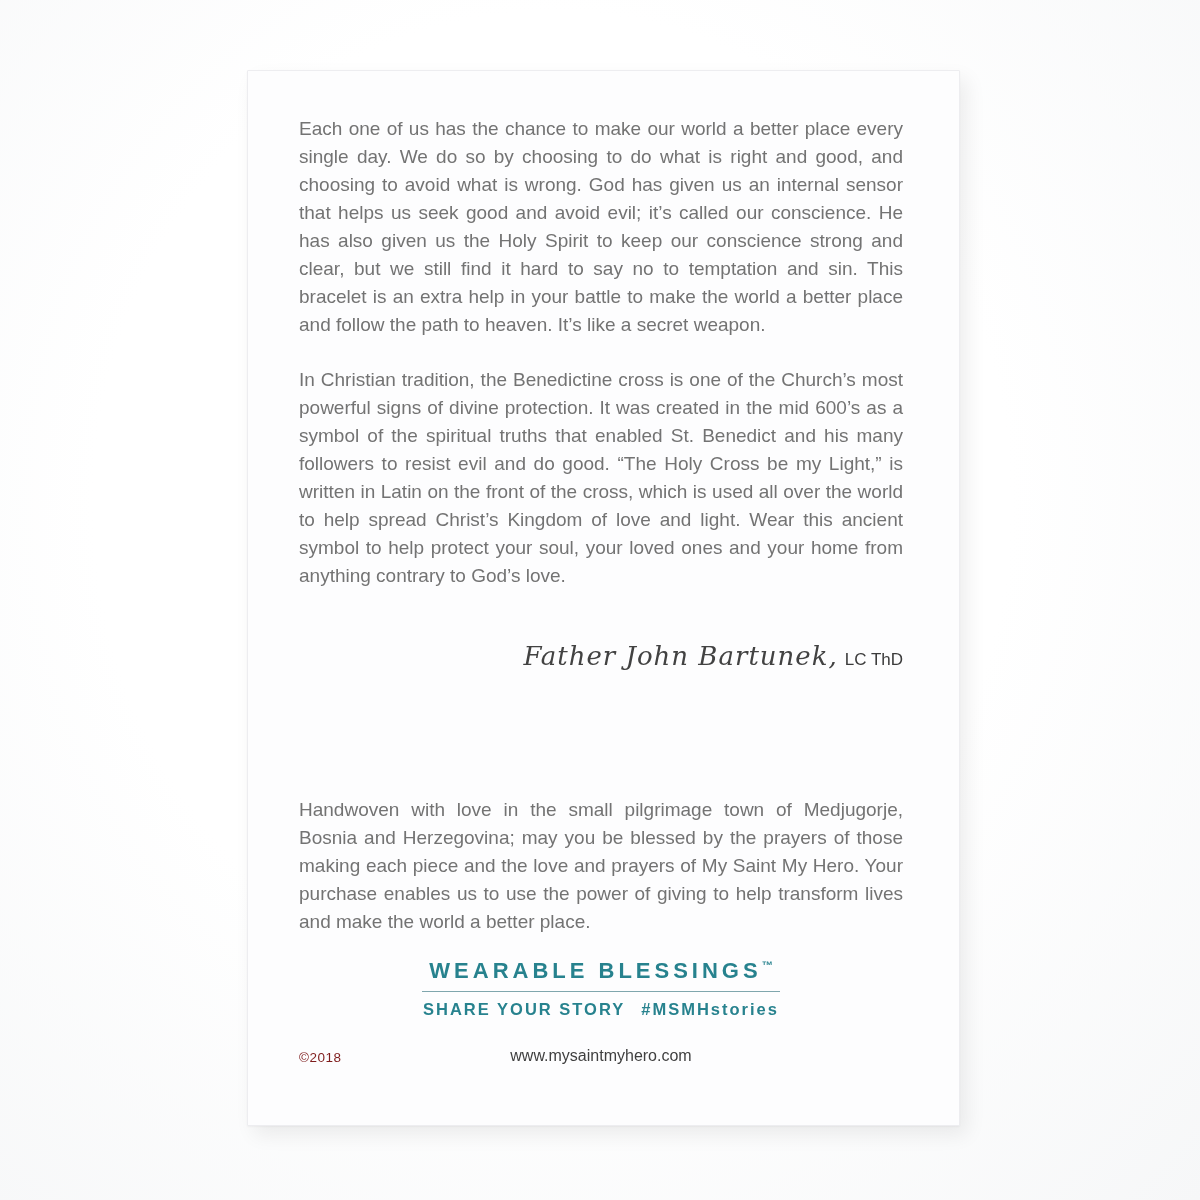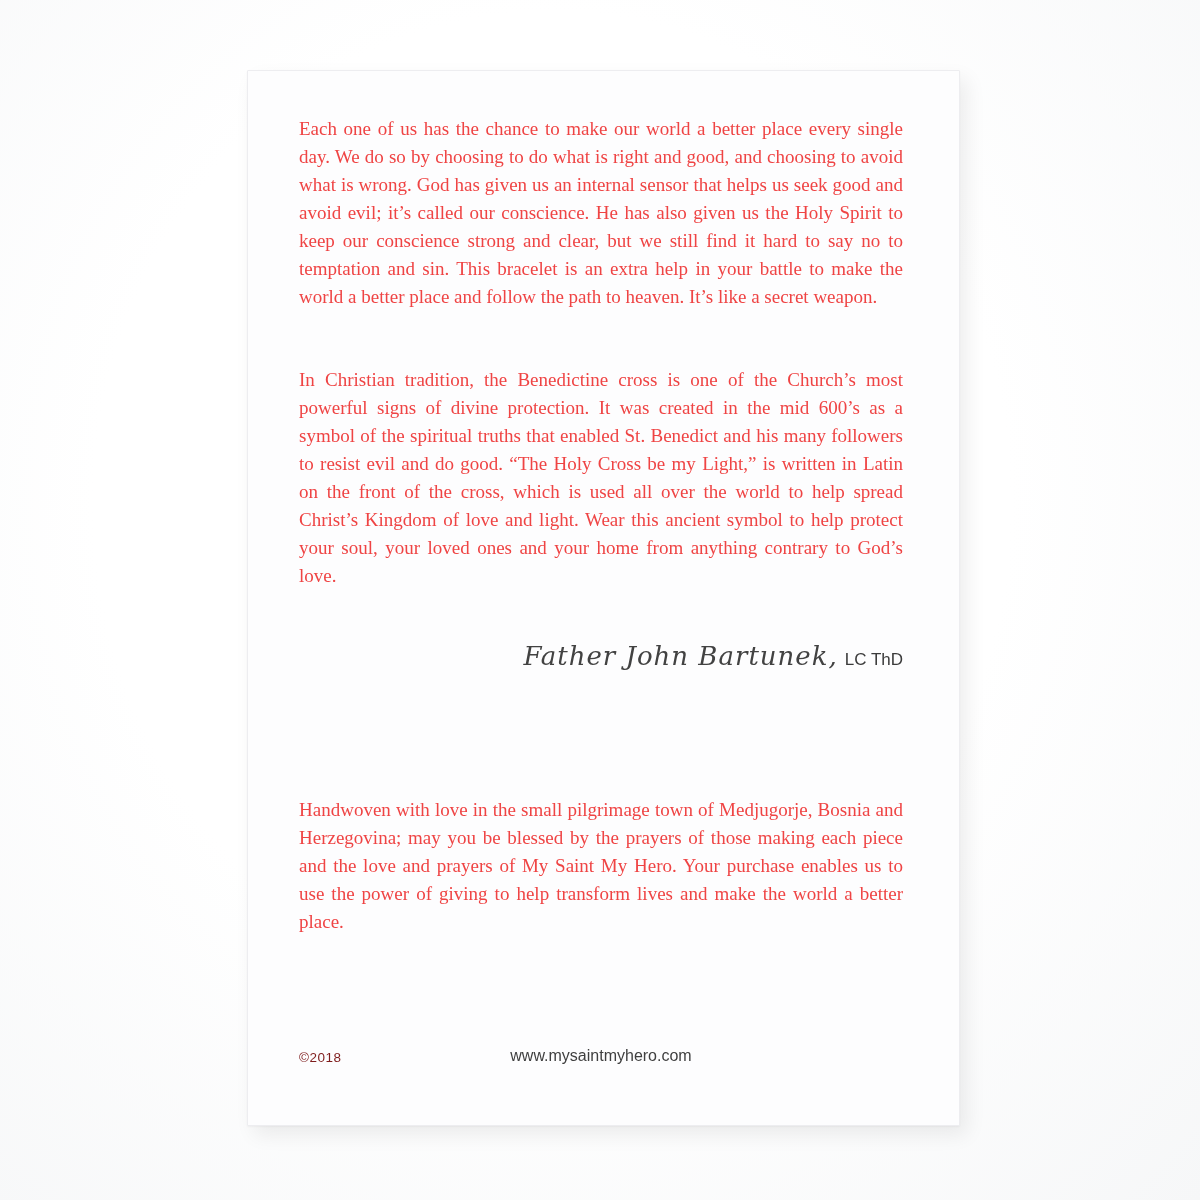--- a/index.html
+++ b/index.html
@@ -23,23 +23,22 @@
     border-radius: 1px;
     box-shadow: 0 1px 2px rgba(0,0,0,0.04), 7px 9px 20px rgba(0,0,0,0.07);
     box-sizing: border-box;
   }
   .body-text {
     position: absolute;
     left: 51px; width: 604px;
     margin: 0;
     font-size: 19px;
     line-height: 28px;
-    color: #ef4444;
+    color: #737373;
     text-align: justify;
-    font-family: Liberation Serif, serif;
   }
   .para-intro { top: 44px; }
   .para-benedictine { top: 295px; }
   .para-handwoven { top: 725px; }
 
   .signature-block {
     position: absolute;
     left: 51px; width: 604px; top: 534px;
     text-align: right;
     color: #3b3b3b;
@@ -110,18 +109,27 @@
     <p class="body-text para-benedictine">In Christian tradition, the Benedictine cross is one of the Church’s most powerful signs of divine protection. It was created in the mid 600’s as a symbol of the spiritual truths that enabled St. Benedict and his many followers to resist evil and do good. “The Holy Cross be my Light,” is written in Latin on the front of the cross, which is used all over the world to help spread Christ’s Kingdom of love and light. Wear this ancient symbol to help protect your soul, your loved ones and your home from anything contrary to God’s love.</p>
 
     <div class="signature-block">
       <div>
         <span class="sig-script">Father John Bartunek,</span><span class="sig-cred">LC ThD</span>
       </div>
     </div>
 
     <p class="body-text para-handwoven">Handwoven with love in the small pilgrimage town of Medjugorje, Bosnia and Herzegovina; may you be blessed by the prayers of those making each piece and the love and prayers of My Saint My Hero. Your purchase enables us to use the power of giving to help transform lives and make the world a better place.</p>
 
+    <div class="branding" style="color: rgb(39, 130, 142);">
+      <div>
+        <span class="brand-title">WEARABLE BLESSINGS</span><span class="brand-tm">™</span>
+      </div>
+      <div class="brand-rule"></div>
+      <div class="brand-tagline">
+        <span>SHARE YOUR STORY</span><span class="brand-hashtag">#MSMHstories</span>
+      </div>
+    </div>
 
     <span class="copyright">©2018</span>
     <span class="site-url">www.mysaintmyhero.com</span>
 
   </div>
 </div>
 
 </body></html>

